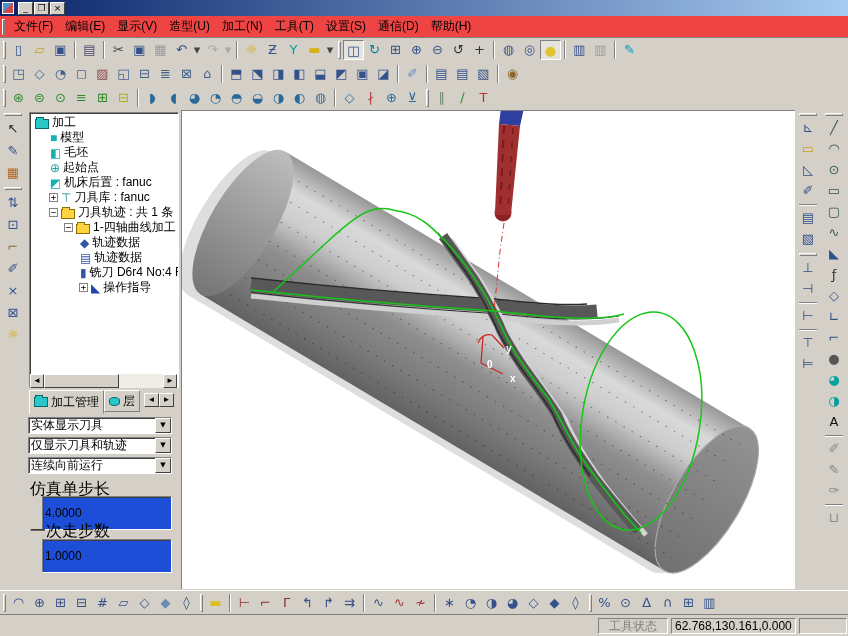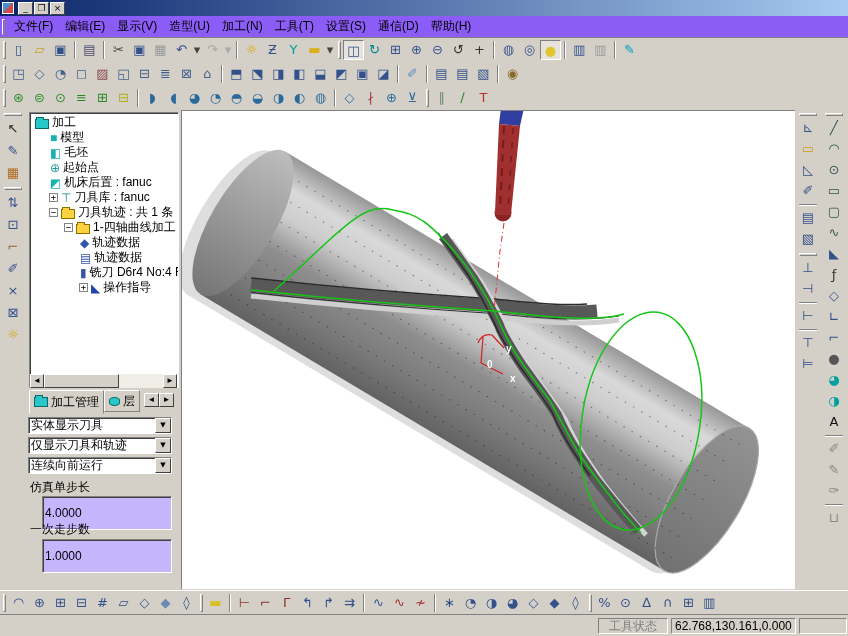--- a/index.html
+++ b/index.html
@@ -3,21 +3,21 @@
 <meta charset="utf-8">
 <style>
 * { margin:0; padding:0; box-sizing:border-box; }
 html,body { width:848px; height:636px; overflow:hidden; }
 body { font-family:"Liberation Sans","DejaVu Sans",sans-serif; font-size:12px; background:#d4d0c8; position:relative; }
 .abs { position:absolute; }
 #titlebar { left:0; top:0; width:848px; height:16px; background:linear-gradient(90deg,#0a246a,#a6caf0); display:flex; align-items:center; padding:0 2px; }
 #app-icon { width:12px; height:12px; background:linear-gradient(135deg,#4a90d0 50%,#d04a4a 50%); border:1px solid #fff; margin-right:3px; flex:none; }
 #title-text { color:#fff; font-weight:bold; font-size:11px; white-space:nowrap; overflow:hidden; flex:1; }
 .winbtn { width:15px; height:13px; background:#d4d0c8; border:1px solid; border-color:#fff #404040 #404040 #fff; font-size:9px; line-height:10px; text-align:center; color:#000; margin-left:1px; flex:none; font-family:"DejaVu Sans",sans-serif; }
-#menubar { left:0; top:16px; width:848px; height:22px; display:flex; align-items:center; border-bottom:1px solid #808080; background:#8b5cf6; }
+#menubar { left:0; top:16px; width:848px; height:22px; display:flex; align-items:center; border-bottom:1px solid #808080; background:#ef4444; }
 .vgrip { width:3px; height:16px; border:1px solid; border-color:#fff #808080 #808080 #fff; margin:0 3px 0 2px; flex:none; }
 .menu-item { padding:2px 6px; white-space:nowrap; font-size:12px; }
 .tbrow { left:0; width:848px; height:24px; background:#d4d0c8; display:flex; align-items:center; }
 #tb1 { top:38px; } #tb2 { top:62px; } #tb3 { top:86px; }
 .ic { width:21px; height:20px; text-align:center; line-height:19px; font-size:13px; flex:none; font-family:"DejaVu Sans",sans-serif; }
 .ic.pressed { border:1px solid; border-color:#808080 #fff #fff #808080; background:#e6e3dc; }
 .sep { width:2px; height:18px; border-left:1px solid #808080; border-right:1px solid #fff; margin:0 3px; flex:none; }
 .hgrip { width:3px; height:18px; border:1px solid; border-color:#fff #808080 #808080 #fff; margin:0 2px 0 3px; flex:none; }
 #leftbar { left:0; top:110px; width:26px; height:480px; display:flex; flex-direction:column; align-items:center; }
 #leftbar .ic { width:22px; height:22px; line-height:21px; }
@@ -35,22 +35,22 @@
 .sbbtn { width:14px; height:14px; background:#d4d0c8; border:1px solid; border-color:#fff #404040 #404040 #fff; font-size:8px; line-height:12px; text-align:center; flex:none; }
 #treehsb .thumb { width:75px; height:14px; background:#d4d0c8; border:1px solid; border-color:#fff #404040 #404040 #fff; }
 #tabsrow { position:absolute; left:3px; top:280px; width:150px; height:24px; display:flex; align-items:flex-start; }
 .tab { height:22px; display:flex; align-items:center; padding:0 4px; border:1px solid #808080; border-top-color:#fff; border-left-color:#fff; background:#d4d0c8; font-size:12px; white-space:nowrap; }
 .tab.active { border-bottom-color:#d4d0c8; height:24px; z-index:2; }
 .tabspin { margin-left:4px; display:flex; margin-top:3px; }
 .tabspin .sbbtn { width:15px; }
 .combo { position:absolute; left:2px; width:144px; height:17px; background:#fff; border:1px solid; border-color:#808080 #fff #fff #808080; box-shadow:inset 1px 1px 0 #404040; display:flex; }
 .combo .val { flex:1; font-size:12px; padding:0px 2px; white-space:nowrap; overflow:hidden; line-height:15px; }
 .combo .dbtn { width:16px; height:100%; background:#d4d0c8; border:1px solid; border-color:#fff #404040 #404040 #fff; font-size:7px; text-align:center; line-height:13px; flex:none; font-family:"DejaVu Sans",sans-serif; }
-.plabel { position:absolute; left:4px; font-size:12px; }
-.pinput { position:absolute; left:16px; width:130px; height:16px; background:#c4b5fd; border:1px solid; border-color:#808080 #fff #fff #808080; box-shadow:inset 1px 1px 0 #404040; font-size:12px; font-family:"Liberation Sans",sans-serif; padding:16px 2px; }
+.plabel { position:absolute; left:4px; font-size:16px; }
+.pinput { position:absolute; left:16px; width:130px; height:16px; background:#1d4ed8; border:1px solid; border-color:#808080 #fff #fff #808080; box-shadow:inset 1px 1px 0 #404040; font-size:12px; font-family:"Liberation Sans",sans-serif; padding:16px 2px; }
 #viewport { left:181px; top:110px; width:614px; height:479px; background:#fff; border-top:1px solid #808080; border-left:1px solid #808080; }
 #rightbars { left:795px; top:110px; width:53px; height:480px; display:flex; }
 .rcol { width:26px; display:flex; flex-direction:column; align-items:center; }
 .rcol .ic { width:22px; height:21px; line-height:20px; }
 #tbbottom { top:590px; height:24px; border-top:1px solid #fff; }
 #statusbar { left:0; top:614px; width:848px; height:22px; background:#d4d0c8; border-top:1px solid #808080; display:flex; align-items:center; font-size:12px; }
 #status-msg { padding-left:4px; flex:none; }
 .spanel { height:16px; border:1px solid; border-color:#808080 #fff #fff #808080; margin-left:3px; flex:none; text-align:center; line-height:15px; }
 #sp1 { position:absolute; left:373px; width:219px; color:#808080; }
 #sp2 { position:absolute; left:595px; width:70px; color:#808080; }

